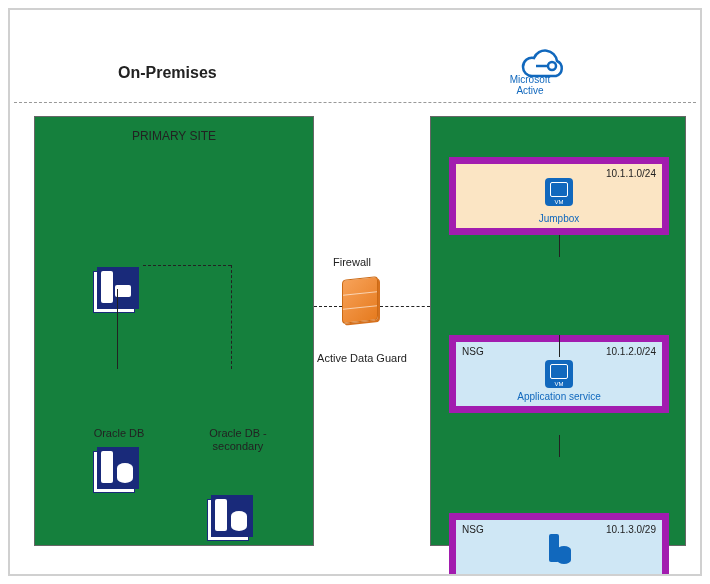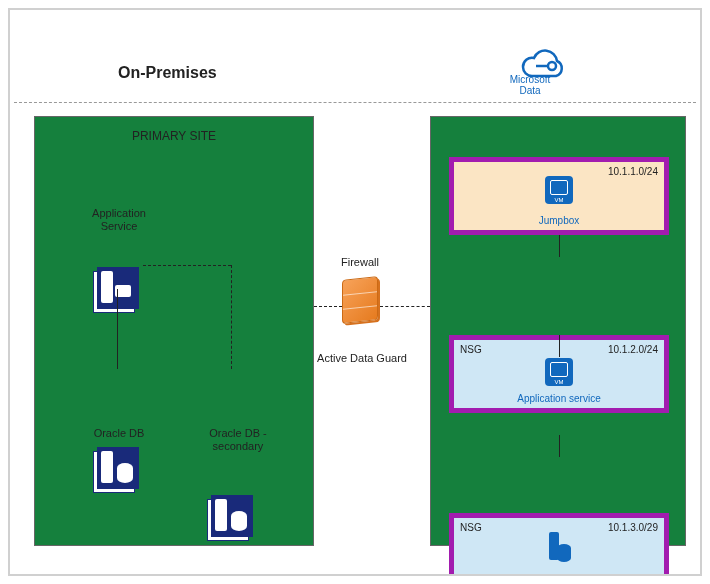--- a/index.html
+++ b/index.html
@@ -33,21 +33,21 @@
     font-size: 12px;
     margin-top: 12px;
   }
   .dashed-divider {
     border-top: 1px dashed #999;
   }
   .lbl { text-align: center; line-height: 1.2; }
 
   
   .subnet {
-    border: 5px solid #a21caf;
+    border: 7px solid #a21caf;
     position: relative;
   }
   .subnet.beige { background: #fbe5c4; }
   .subnet.blue  { background: #cfe7f5; }
   .cidr { position: absolute; top: 4px; right: 6px; font-size: 10px; }
   .nsg  { position: absolute; top: 4px; left: 6px; font-size: 10px; }
   .subnet-label {
     position: absolute;
     bottom: 4px;
     left: 0; right: 0;
@@ -176,32 +176,28 @@
 
     <div class="abs azure-cloud" style="left:490px; top:24px;">
       <svg viewBox="0 0 60 38">
         <path d="M45 15a12 12 0 00-23-3 9 9 0 00-11 9 9 9 0 009 9h24a8 8 0 001-15z" fill="none" stroke="#1168bd" stroke-width="2.5"></path>
         <circle cx="40" cy="20" r="4" fill="none" stroke="#1168bd" stroke-width="2.5"></circle>
         <line x1="24" y1="20" x2="36" y2="20" stroke="#1168bd" stroke-width="2.5"></line>
       </svg>
     </div>
     <div class="abs azure-label" style="left:492px; top:64px; width:56px;">
       <span>Microsoft</span><br>
-      <span>Data</span>
+      <span>Active</span>
     </div>
 
     <div class="abs dashed-divider" style="left:4px; right:4px; top:92px;"></div>
 
     <div class="abs site-box" style="left:24px; top:106px; width:280px; height:430px;">
       <div class="site-title">PRIMARY SITE</div>
 
-      <div class="abs lbl" style="left:44px; top:90px; width:80px;">
-        <span>Application</span><br>
-        <span>Service</span>
-      </div>
       <div class="abs server-icon" style="left:58px; top:122px;">
         <div class="stack2"></div>
           <div class="stack1"></div>
         <div class="tower"></div>
           <div class="panel"></div>
       </div>
 
       <div class="abs server-icon" style="left:58px; top:254px;">
         <div class="stack2"></div>
           <div class="stack1"></div>
@@ -221,21 +217,21 @@
         <span>secondary</span>
       </div>
 
       <div class="line vline abs" style="left:82px; top:172px; height:80px;"></div>
       <div class="dline dhline abs" style="left:108px; top:148px; width:88px;"></div>
       <div class="dline dvline abs" style="left:196px; top:148px; height:104px;"></div>
     </div>
 
     <div class="abs dline dhline" style="left:304px; top:296px; width:28px;"></div>
 
-    <div class="abs lbl" style="left:320px; top:246px; width:60px;">Firewall</div>
+    <div class="abs lbl" style="left:312px; top:246px; width:60px;">Firewall</div>
     <div class="abs" style="left:332px; top:268px;">
       <div class="firewall"></div>
     </div>
     <div class="abs lbl" style="left:304px; top:342px; width:96px;">Active Data Guard</div>
 
     <div class="abs dline dhline" style="left:370px; top:296px; width:50px;"></div>
 
     <div class="abs site-box" style="left:420px; top:106px; width:256px; height:430px;">
 
       <div class="abs subnet beige" style="left:18px; top:40px; width:220px; height:78px;">

